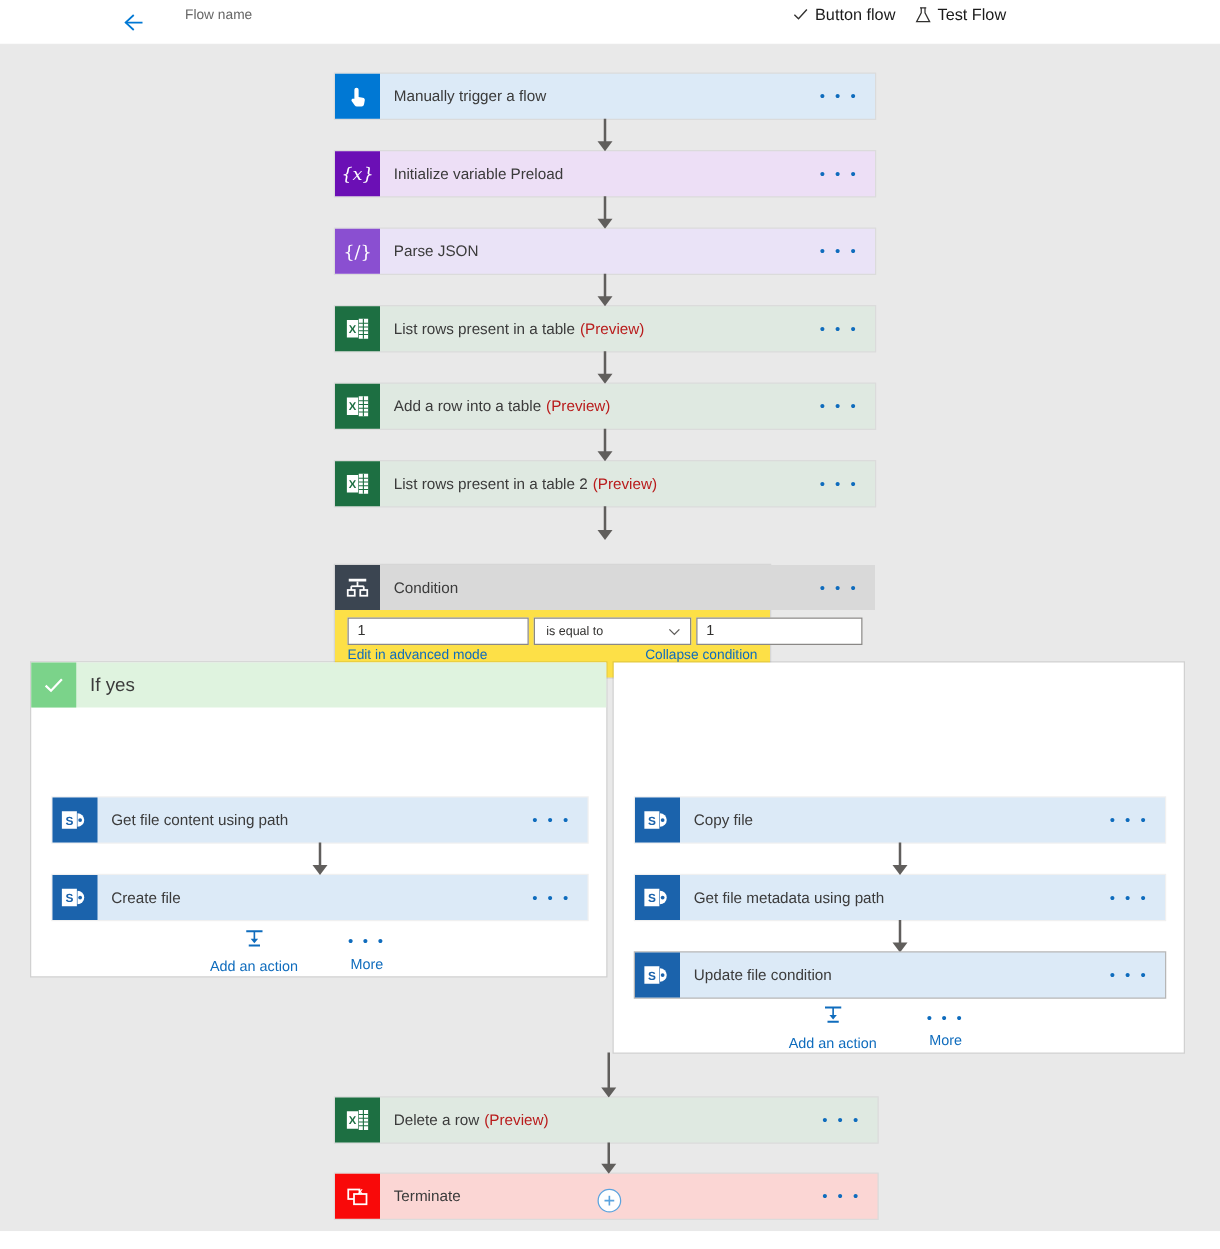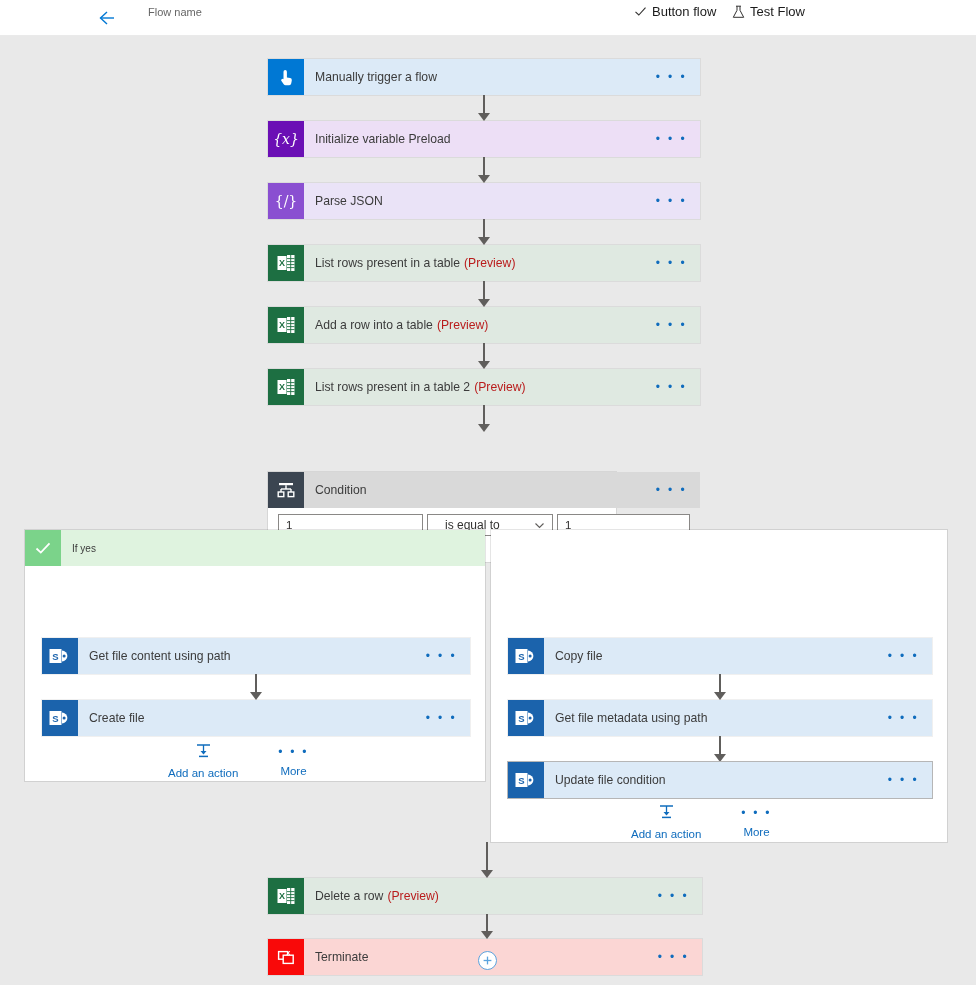--- a/index.html
+++ b/index.html
@@ -109,23 +109,23 @@
   .arrowhead {
     position: absolute;
     width: 0; height: 0;
     border-left: 6px solid transparent;
     border-right: 6px solid transparent;
     border-top: 8px solid #605e5c;
   }
 
   
   #condition-block {
-    position: absolute; left: 268px; top: 436px;
+    position: absolute; left: 268px; top: 416px;
     width: 348px; height: 90px;
-    background: #ffffff;
+    background: #fde047;
     box-shadow: 0 0 0 1px rgba(0,0,0,0.08);
   }
   #condition-header {
     position: absolute; left: 0; top: 0;
     width: 432px; height: 36px;
   }
   #cond-row {
     position: absolute; left: 0; top: 42px; width: 432px; height: 22px;
   }
   .cond-input {
@@ -134,23 +134,23 @@
     font-size: 11.5px; color: #323130;
     padding: 0 7px; line-height: 20px;
     font-family: "Liberation Sans", sans-serif;
   }
   #cond-left  { left: 10px;  width: 145px; }
   #cond-right { left: 289px; width: 133px; }
   #cond-op {
     position: absolute; left: 159px; top: 0;
     width: 126px; height: 22px;
     border: 1px solid #8a8886; background: #ffffff;
-    font-size: 12px; color: #323130;
+    font-size: 10px; color: #323130;
     display: flex; align-items: center;
-    padding: 0 17px;
+    padding: 0 9px;
   }
   #cond-op .chev { position: absolute; right: 7px; top: 5px; }
   .cond-link {
     position: absolute; top: 66px;
     font-size: 11px; color: #0f6cbd; cursor: pointer;
   }
   #link-advanced { left: 10px; }
   #link-collapse { right: 10px; }
 
   
@@ -164,21 +164,21 @@
     height: 36px; width: 100%;
     display: flex; align-items: stretch;
   }
   .branch-header .bico {
     width: 36px; min-width: 36px;
     display: flex; align-items: center; justify-content: center;
   }
   .branch-header .blabel {
     flex: 1; display: flex; align-items: center;
     padding-left: 11px;
-    font-size: 10px; color: #3b3b3b;
+    font-size: 15px; color: #3b3b3b;
   }
   .hdr-yes { background: #dff3df; }
   .hdr-no  { background: #fdeceb; }
   .ico-yes { background: #7bd38a; }
   .ico-no  { background: #f48a82; }
 
   
   .addrow { position: absolute; display: flex; align-items: center; }
   .addaction, .morebtn {
     display: flex; align-items: center; gap: 7px;

